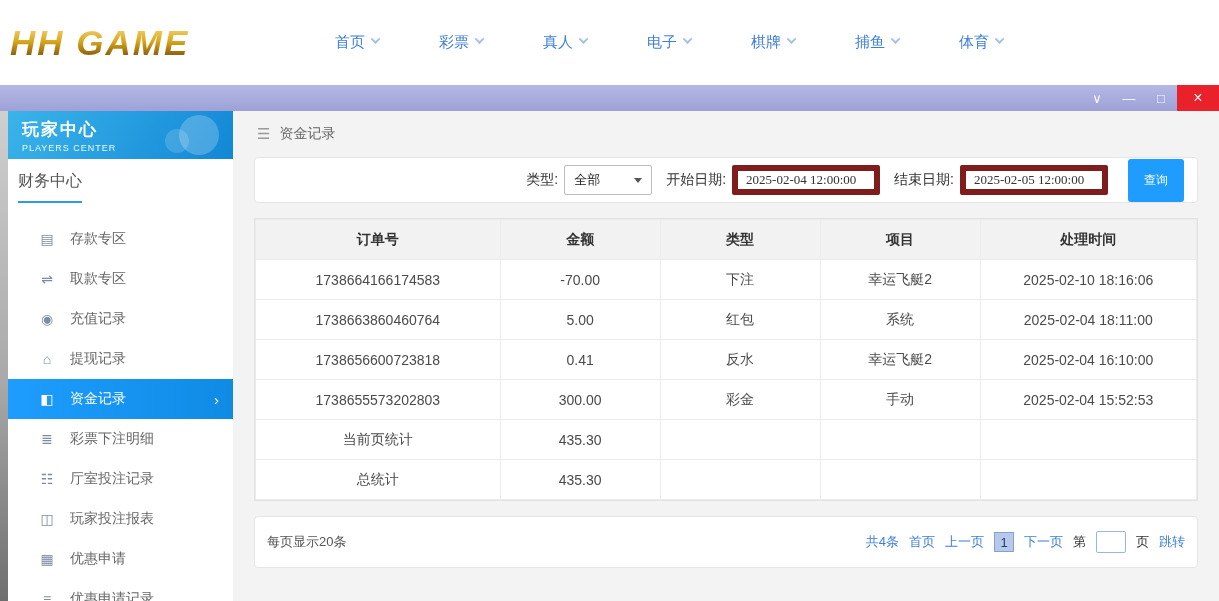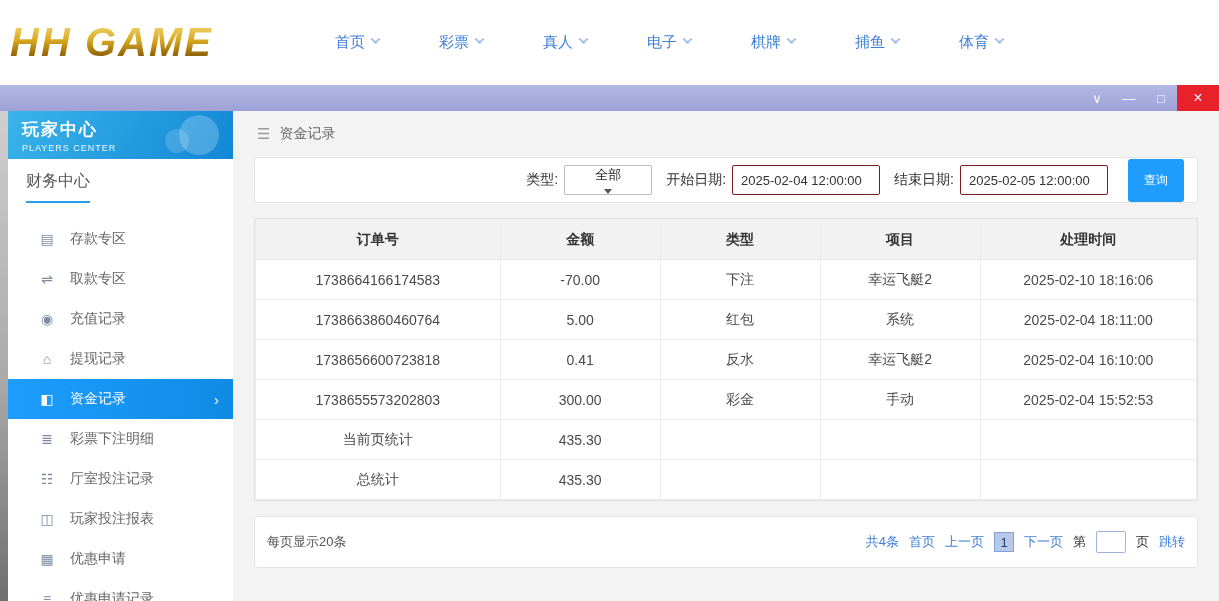--- a/index.html
+++ b/index.html
@@ -2,21 +2,21 @@
 <html><head>
 <meta charset="utf-8">
 <style>
   * { margin:0; padding:0; box-sizing:border-box; }
   html,body { width:1219px; height:601px; overflow:hidden; background:#fff;
     font-family:"Liberation Sans","DejaVu Sans",sans-serif; }
 
   
   .top-header { height:85px; background:#fff; display:flex; align-items:center; }
   .logo { margin-left:10px; width:280px; font-style:italic; font-weight:bold;
-    font-size:40px; letter-spacing:2px; white-space:nowrap;
+    font-size:35px; letter-spacing:2px; white-space:nowrap;
     background:linear-gradient(180deg,#f6e086 0%,#d9a91f 45%,#93650a 78%,#c79a24 100%);
     -webkit-background-clip:text; background-clip:text; color:transparent;
     text-shadow:0 0 0 rgba(0,0,0,0); }
   .top-nav { display:flex; margin-left:45px; }
   .top-nav .nav-item { display:flex; align-items:center; color:#3e7fd8;
     font-size:15px; margin-right:60px; cursor:pointer; }
   .chev { width:7px; height:7px; border-right:2px solid #a5c2ea; border-bottom:2px solid #a5c2ea;
     transform:rotate(45deg) translate(-1px,-1px); margin-left:7px; margin-top:-4px; }
 
   
@@ -33,21 +33,21 @@
   
   .sidebar { width:225px; background:#fff; flex:none; overflow:hidden; }
   .sidebar-header { height:48px; background:linear-gradient(120deg,#3ab4ea 0%,#1287d6 100%);
     color:#fff; padding:7px 8px 0 14px; position:relative; overflow:hidden; }
   .sidebar-header::before { content:""; position:absolute; right:14px; top:4px; width:40px; height:40px;
     border-radius:50%; background:rgba(255,255,255,.22); }
   .sidebar-header::after { content:""; position:absolute; right:44px; top:18px; width:24px; height:24px;
     border-radius:50%; background:rgba(255,255,255,.16); }
   .sidebar-title { font-size:17px; font-weight:bold; letter-spacing:2px; }
   .sidebar-subtitle { font-size:9px; letter-spacing:1px; opacity:.92; margin-top:2px; }
-  .section-row { height:46px; display:flex; align-items:flex-end; padding:0 0 2px 18px; }
+  .section-row { height:46px; display:flex; align-items:flex-end; padding:0 0 2px 10px; }
   .section-label { font-size:16px; color:#555; padding-bottom:9px; border-bottom:2px solid #2d9ce8; }
   .menu { margin-top:14px; list-style:none; }
   .menu-item { height:40px; display:flex; align-items:center; padding-left:30px;
     color:#666; font-size:14px; cursor:pointer; position:relative; }
   .menu-item .mi-icon { width:18px; text-align:center; margin-right:14px; color:#7c8da2; font-size:14px; }
   .menu-item.active { background:linear-gradient(90deg,#1e9dff 0%,#0f8be4 100%); color:#fff; }
   .menu-item.active .mi-icon { color:#fff; }
   .menu-item .mi-arrow { display:none; }
   .menu-item.active .mi-arrow { display:block; position:absolute; right:14px; color:#fff; font-size:15px; }
 
@@ -56,26 +56,26 @@
   .breadcrumb-bar { height:46px; display:flex; align-items:center; padding-left:24px; }
   .bc-icon { color:#9a9a9a; font-size:15px; margin-right:9px; }
   .bc-title { color:#666; font-size:14px; }
   .content { padding:0 21px; }
 
   .filter-card { background:#fff; border:1px solid #e5e5e5; border-radius:4px; height:46px;
     display:flex; align-items:center; padding:0 13px;justify-content:flex-end; }
   .f-label { font-size:14px; color:#333; margin-right:6px; }
   .f-gap { width:14px; }
   .select-box { width:88px; height:30px; border:1px solid #bdbdbd; border-radius:2px; background:#fff;
-    display:flex; align-items:center; justify-content:space-between; padding:0 3px; font-size:13px;
-    color:#222; cursor:pointer;flex-direction:column; }
+    display:flex; align-items:center; justify-content:space-between; padding:0 9px; font-size:13px;
+    color:#222; cursor:pointer; }
   .select-arrow { width:0; height:0; border-left:4px solid transparent; border-right:4px solid transparent;
     border-top:5px solid #555; }
-  .date-input { width:148px; height:30px; border:1px solid #7f1d1d; border-radius:2px; padding:0 8px;
-    font-size:13px; color:#333; font-family:Liberation Sans, sans-serif; }
+  .date-input { width:148px; height:30px; border:6px solid #7f1d1d; border-radius:2px; padding:0 8px;
+    font-size:13px; color:#333; font-family:Liberation Serif, serif; }
   .search-btn { width:56px; height:43px; margin-left:20px; background:#1e9dff; border:none; border-radius:3px;
     color:#fff; font-size:12px; cursor:pointer; }
 
   .table-card { margin-top:15px; background:#fff; border:1px solid #e3e3e3; }
   table.data { width:100%; border-collapse:collapse; table-layout:fixed; }
   .data th, .data td { border:1px solid #ebebeb; height:40px; text-align:center; font-size:14px; }
   .data th { background:#f2f2f2; color:#333; font-weight:bold; }
   .data td { color:#4a4a4a; background:#fff; }
   .col-order { width:26%; } .col-amount { width:17%; } .col-type { width:17%; }
   .col-project { width:17%; } .col-time { width:23%; }

